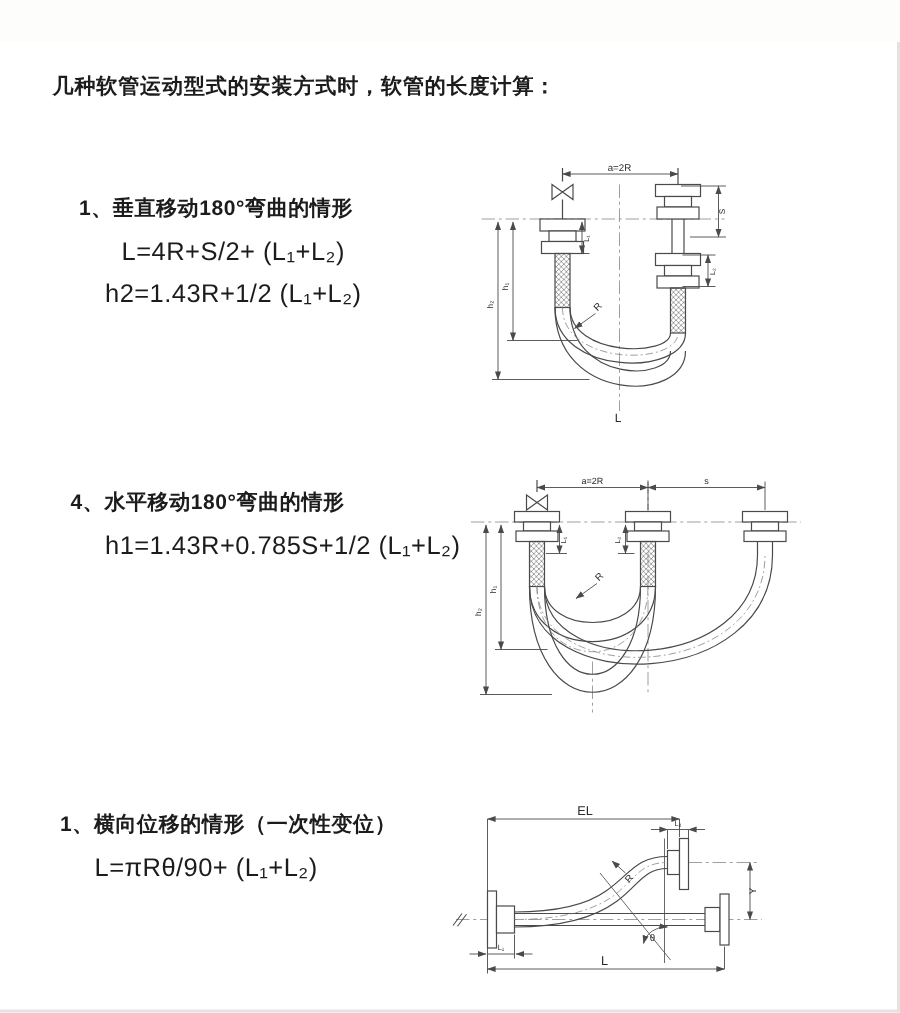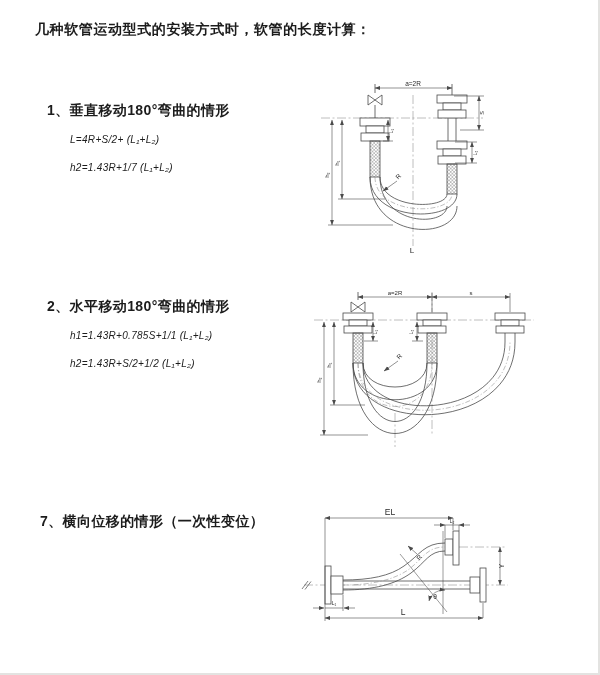--- a/index.html
+++ b/index.html
@@ -4,59 +4,59 @@
 <style>
   html,body{margin:0;padding:0;}
   body{
     width:600px;height:675px;position:relative;overflow:hidden;
     background:#fdfdfb;
     font-family:"Liberation Sans","DejaVu Sans",sans-serif;
     color:#1c1c1c;
   }
   .page{
     position:absolute;inset:0;background:#ffffff;
-    border-right:2px solid #e3e3e1;border-bottom:2px solid #e3e3e1;
+    border-right:2px solid #e3e3e1;border-bottom:2px solid #e3e3e1;margin-top:28px;
   }
   .title{
     position:absolute;left:35px;top:21px;
     font-size:14px;font-weight:700;letter-spacing:.6px;white-space:nowrap;
   }
   .section{position:absolute;white-space:nowrap;}
-  #s1{left:47px;top:102px;}
+  #s1{left:47px;top:102px;text-align:center;}
   #s2{left:47px;top:298px;}
   #s3{left:40px;top:513px;}
   .heading{font-size:14px;font-weight:700;letter-spacing:.4px;line-height:17px;}
   .frm{
-    font-size:10px;font-weight:400;letter-spacing:.3px;
-    margin:11.5px 0 0 23px;line-height:17px;font-style:italic;
+    font-size:17px;font-weight:400;letter-spacing:.3px;
+    margin:11.5px 0 0 23px;line-height:17px;
   }
   .dia{position:absolute;}
   svg text{font-family:"Liberation Sans","DejaVu Sans",sans-serif;fill:#2a2a2a;}
 </style>
 </head>
 <body>
 
 <div class="page">
 
   <div class="title">几种软管运动型式的安装方式时，软管的长度计算：</div>
 
   <div class="section" id="s1">
     <div class="heading">1、垂直移动180°弯曲的情形</div>
     <div class="frm">L=4R+S/2+ (L₁+L₂)</div>
-    <div class="frm">h2=1.43R+1/7 (L₁+L₂)</div>
+    <div class="frm">h2=1.43R+1/2 (L₁+L₂)</div>
   </div>
 
   <div class="section" id="s2">
-    <div class="heading">2、水平移动180°弯曲的情形</div>
-    <div class="frm">h1=1.43R+0.785S+1/1 (L₁+L₂)</div>
-    <div class="frm">h2=1.43R+S/2+1/2 (L₁+L₂)</div>
+    <div class="heading">4、水平移动180°弯曲的情形</div>
+    <div class="frm">h1=1.43R+0.785S+1/2 (L₁+L₂)</div>
   </div>
 
   <div class="section" id="s3">
-    <div class="heading">7、横向位移的情形（一次性变位）</div>
+    <div class="heading">1、横向位移的情形（一次性变位）</div>
+    <div class="frm">L=πRθ/90+ (L₁+L₂)</div>
   </div>
 
   <svg class="dia" style="left:313px;top:75px;" width="250" height="185" viewBox="0 0 250 185">
     <defs>
       <marker id="ar1" viewBox="0 0 10 10" refX="9" refY="5" markerWidth="6" markerHeight="6" markerUnits="userSpaceOnUse" orient="auto-start-reverse">
         <path d="M0,1.6 L9.5,5 L0,8.4 Z" fill="#4a4a4a"></path>
       </marker>
       <pattern id="ht1" width="3.4" height="3.4" patternUnits="userSpaceOnUse">
         <path d="M0,0 L3.4,3.4 M0,3.4 L3.4,0" stroke="#7a7a7a" stroke-width="0.45" fill="none"></path>
       </pattern>

